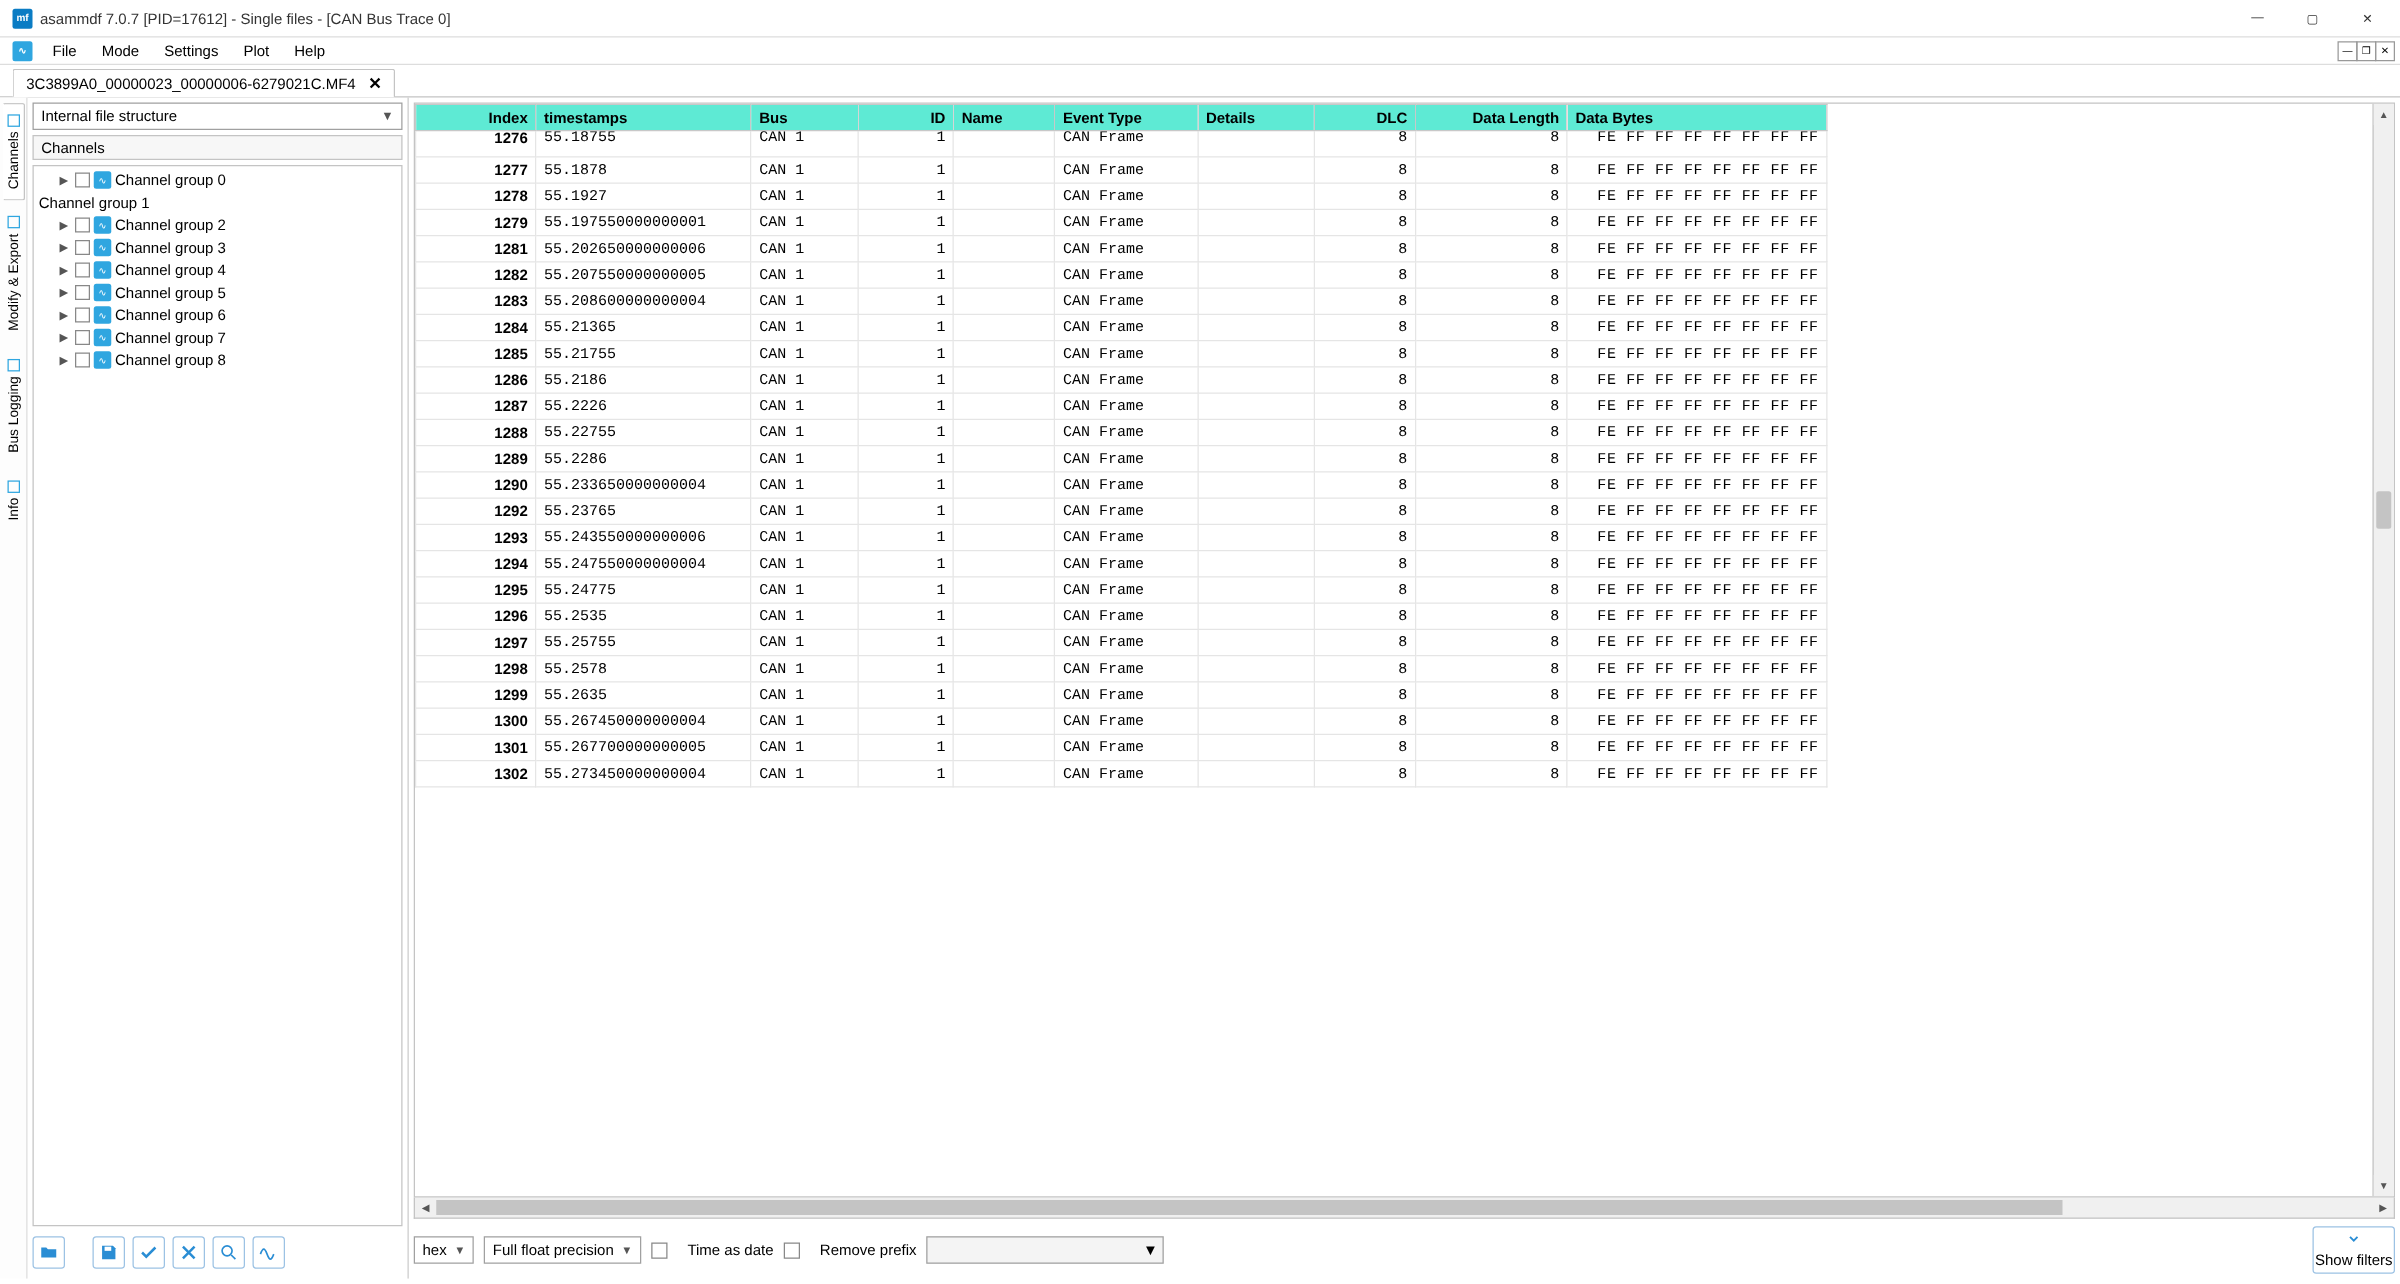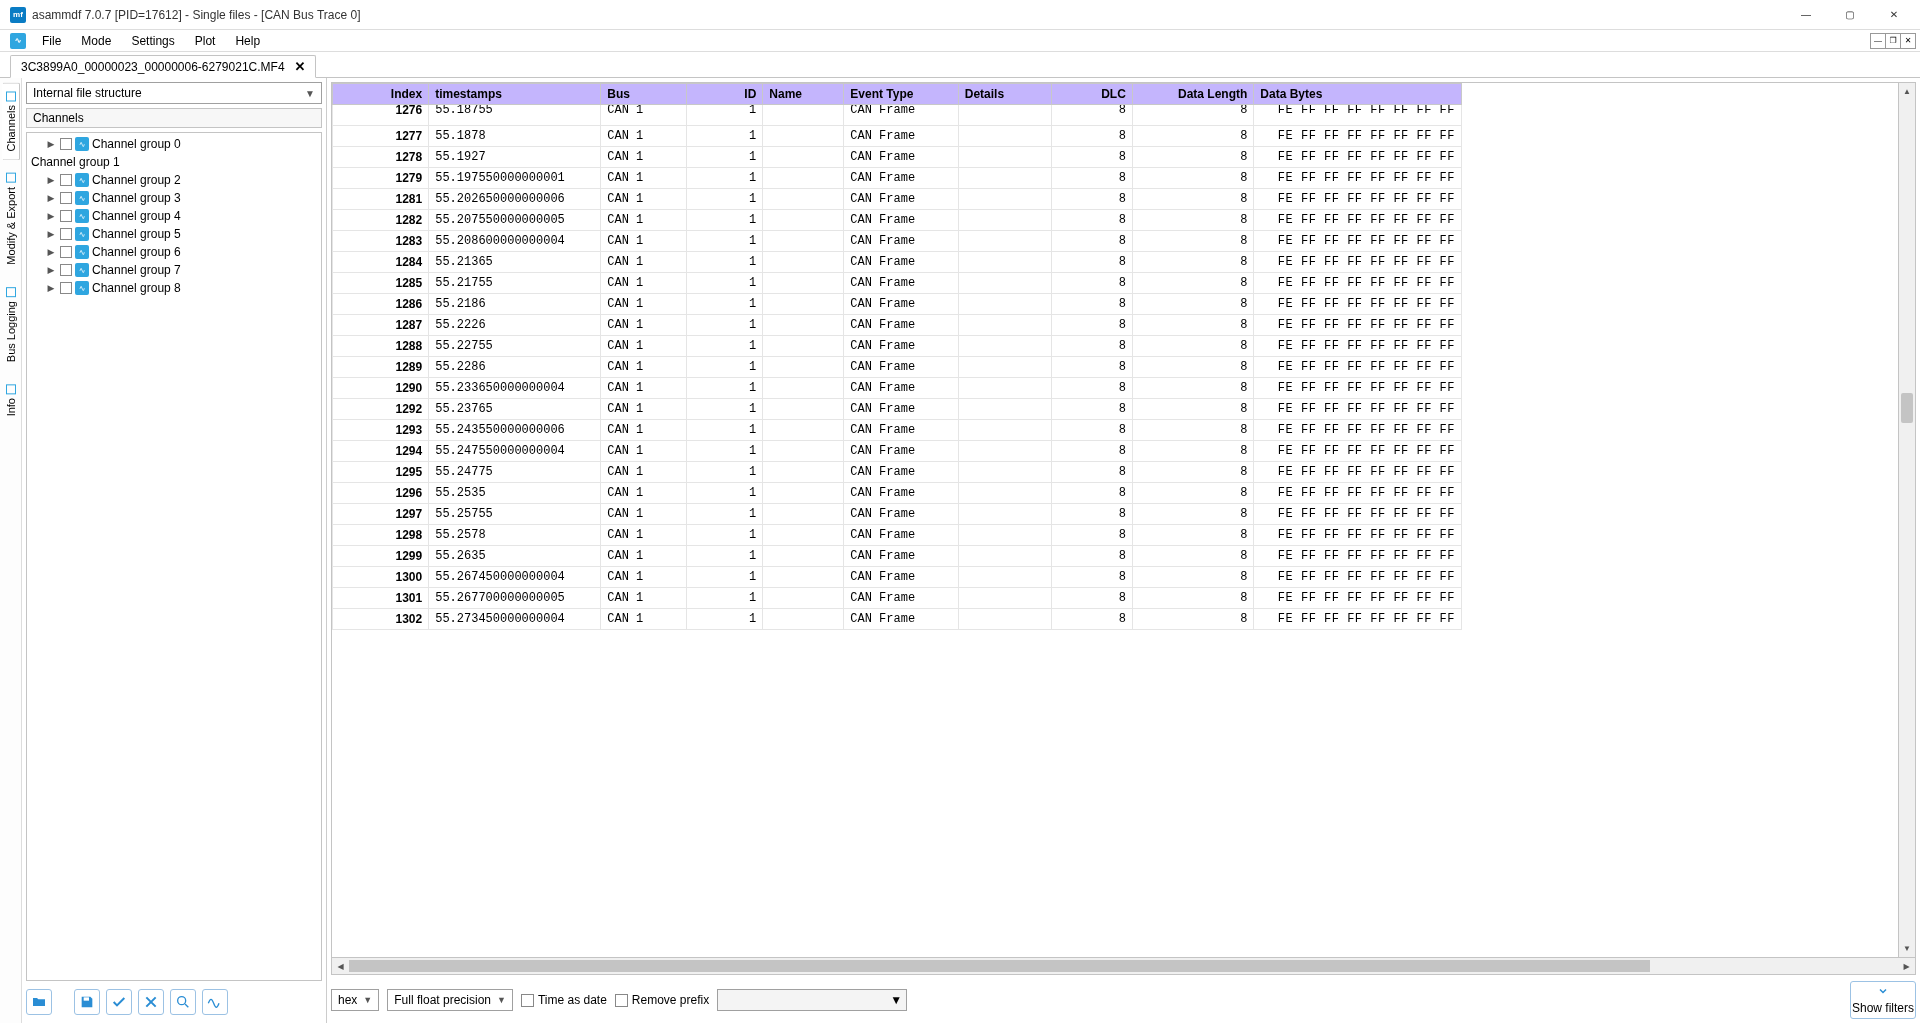--- a/index.html
+++ b/index.html
@@ -80,21 +80,21 @@
   .icon-btn{
     width:26px;height:26px;border:1px solid #9cc2e4;border-radius:3px;
     display:flex;align-items:center;justify-content:center;background:#fff;
   }
   .icon-btn svg{ width:16px;height:16px;}
   .main-panel{ flex:1; display:flex; flex-direction:column; padding:4px; min-width:0;}
   .grid-wrap{ flex:1; border:1px solid #c4c4c4; overflow:hidden; display:flex; position:relative;}
   .grid-scroll{ overflow:hidden; flex:1;}
   table.grid{ border-collapse:collapse; table-layout:fixed; width:1130px; font-size:12px;}
   table.grid th{
-    background:#c4b5fd; border:1px solid #c8c8c8; padding:3px 6px; font-weight:bold;
+    background:#5eead4; border:1px solid #c8c8c8; padding:3px 6px; font-weight:bold;
     text-align:left; position:sticky; top:0; height:20px;
   }
   table.grid th.right, table.grid td.right{ text-align:right;}
   table.grid td{
     border:1px solid #e5e5e5; padding:2px 6px; height:21px;
     font-family: "Consolas","Courier New",monospace; font-size:12px; white-space:nowrap;
   }
   table.grid td.idx{ font-weight:bold; text-align:right; font-family:"Segoe UI",sans-serif;}
   table.grid th.idx-h{ text-align:right;}
   td.err-cell{ background:#ff0000; color:#660000;}
@@ -105,21 +105,21 @@
   .vscroll{ width:17px; border-left:1px solid #c4c4c4; background:#f0f0f0; position:relative;}
   .vscroll .arrow{height:17px; display:flex; align-items:center; justify-content:center; font-size:8px; color:#555; background:#f0f0f0;}
   .vscroll .thumb{ position:absolute; left:2px; right:2px; top:310px; height:30px; background:#c4c4c4; border-radius:2px;}
   .hscroll{ height:17px; border:1px solid #c4c4c4; border-top:0; background:#f0f0f0; display:flex; align-items:center;}
   .hscroll .arrow{width:17px; display:flex; align-items:center; justify-content:center; font-size:8px; color:#555;}
   .hscroll .track{flex:1; position:relative; height:100%;}
   .hscroll .thumb{position:absolute; top:2px; bottom:2px; left:0; width:84%; background:#c4c4c4;}
   .bottom-bar{ display:flex; align-items:center; gap:8px; padding:6px 0 0 0;}
   .small-combo{ border:1px solid #a0a0a0; height:22px; display:flex; align-items:center; padding:0 6px; gap:6px; background:#fff;}
   .small-combo .chev{font-size:9px;color:#555;}
-  .chk{ display:flex; align-items:center; gap:4px;}
+  .chk{ display:flex; align-items:center; gap:16px;}
   .chk .box{ width:13px;height:13px;border:1px solid #888;}
   .wide-combo{ border:1px solid #a0a0a0; height:22px; width:190px; display:flex; align-items:center; justify-content:flex-end; padding:0 4px; background:#f4f4f4;}
   .show-filters{ margin-left:auto; border:1px solid #9cc2e4; border-radius:3px; padding:3px 1px; display:flex; align-items:center; gap:4px; background:#fff;flex-direction:column;}
   .bytes{ letter-spacing:0.5px; text-align:right;}
   .clip-row td{ border-top:0; height:12px; padding-top:0; padding-bottom:0; overflow:hidden; vertical-align:top; line-height:7px;}
 </style>
 </head>
 <body>
 
 <div class="title-bar">

